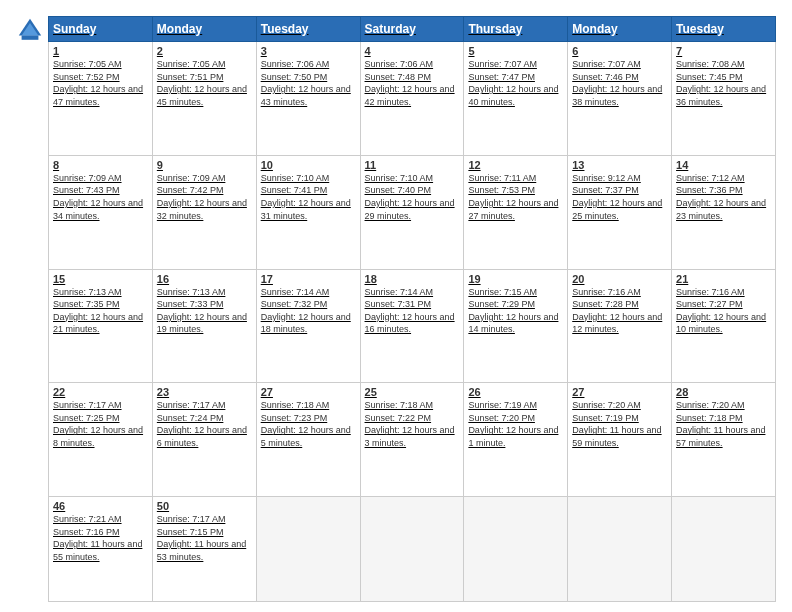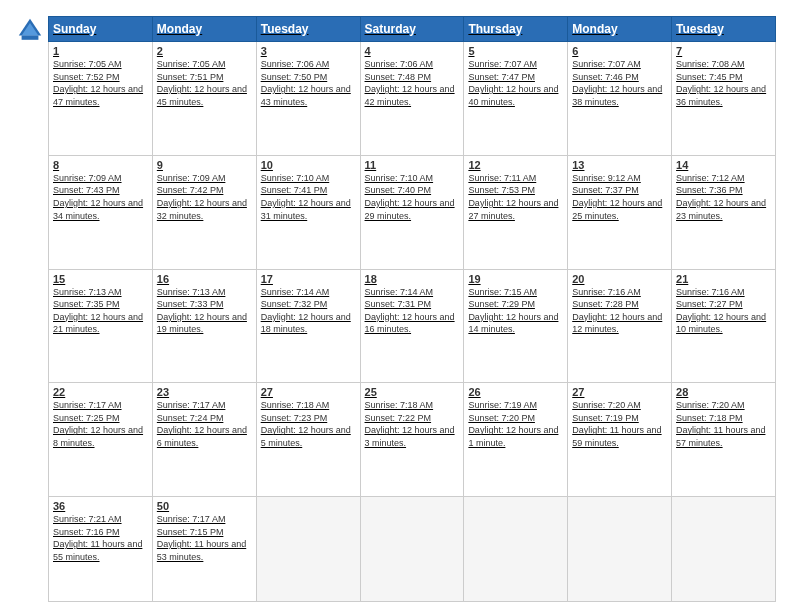--- a/index.html
+++ b/index.html
@@ -328,21 +328,21 @@
           <td>
             <span class="day-num">28</span>
             <div class="day-info">Sunrise: 7:20 AM
 Sunset: 7:18 PM
 Daylight: 11 hours
 and 57 minutes.</div>
           </td>
         </tr>
         <tr>
           <td>
-            <span class="day-num">36</span>
+            <span class="day-num">46</span>
             <div class="day-info">Sunrise: 7:21 AM
 Sunset: 7:16 PM
 Daylight: 11 hours
 and 55 minutes.</div>
           </td>
           <td>
             <span class="day-num">50</span>
             <div class="day-info">Sunrise: 7:17 AM
 Sunset: 7:15 PM
 Daylight: 11 hours

